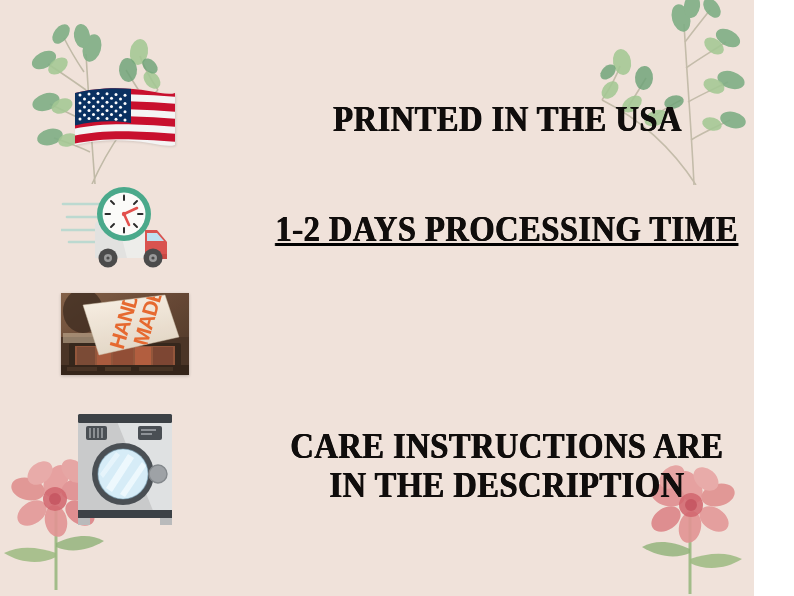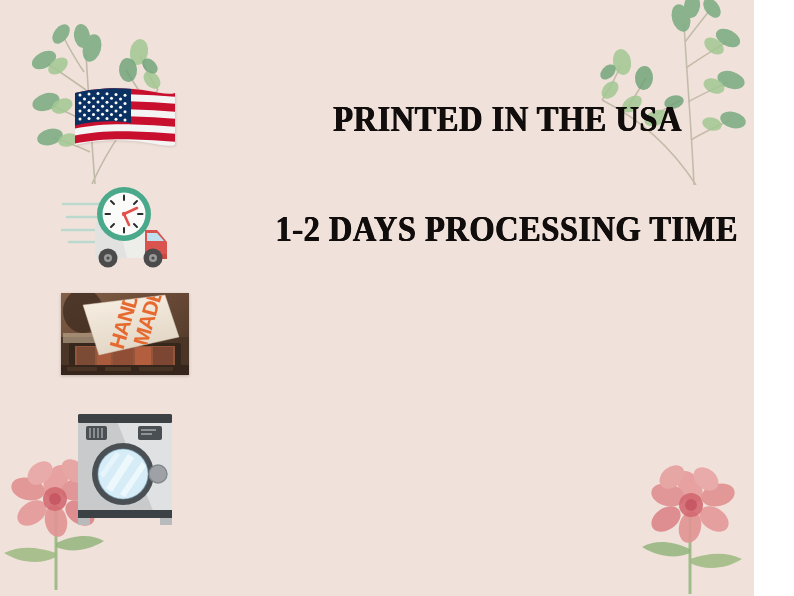--- a/index.html
+++ b/index.html
@@ -63,21 +63,21 @@
     letter-spacing: 0.5px;
     line-height: 1.12;
     white-space: nowrap;
     text-align: center;
     transform: scaleX(0.93);
     text-shadow: 0.6px 0 0 #100d0c, -0.3px 0 0 #100d0c;
   }
   .headline.two-line { white-space: normal; }
 
   .row-1 { top: 72px;  height: 96px; }
-  .row-2 { top: 182px; height: 96px; }
+  .row-2 { top: 182px; height: 96px; text-decoration: underline; }
   .row-3 { top: 286px; height: 96px; }
   .row-4 { top: 396px; height: 140px; }
 
   
   .flag-wrap {
     width: 104px;
     height: 70px;
     position: relative;
     filter: drop-shadow(1px 1px 1px rgba(0,0,0,.12));
   }
@@ -417,15 +417,19 @@
             <path d="M36 84 L58 50 L64 54 L42 88 Z" fill="#f2fbff"></path>
             <path d="M50 90 L72 58 L76 62 L55 93 Z" fill="#f2fbff"></path>
             <path d="M30 70 L46 48 L50 51 L33 74 Z" fill="#f2fbff" opacity=".7"></path>
           </g>
           <circle cx="53" cy="70" r="25" fill="none" stroke="#8fb9cf" stroke-width="1.2" opacity=".5"></circle>
           <circle cx="88" cy="70" r="9" fill="#9ea2a6"></circle>
           <circle cx="88" cy="70" r="9" fill="none" stroke="#83888c" stroke-width="1.4"></circle>
         </svg>
       </div>
     </div>
+    <div class="text-cell">
+      <div class="headline two-line">CARE INSTRUCTIONS ARE</div>
+      <div class="headline two-line">IN THE DESCRIPTION</div>
+    </div>
   </div>
 
 </div>
 
 </body></html>

